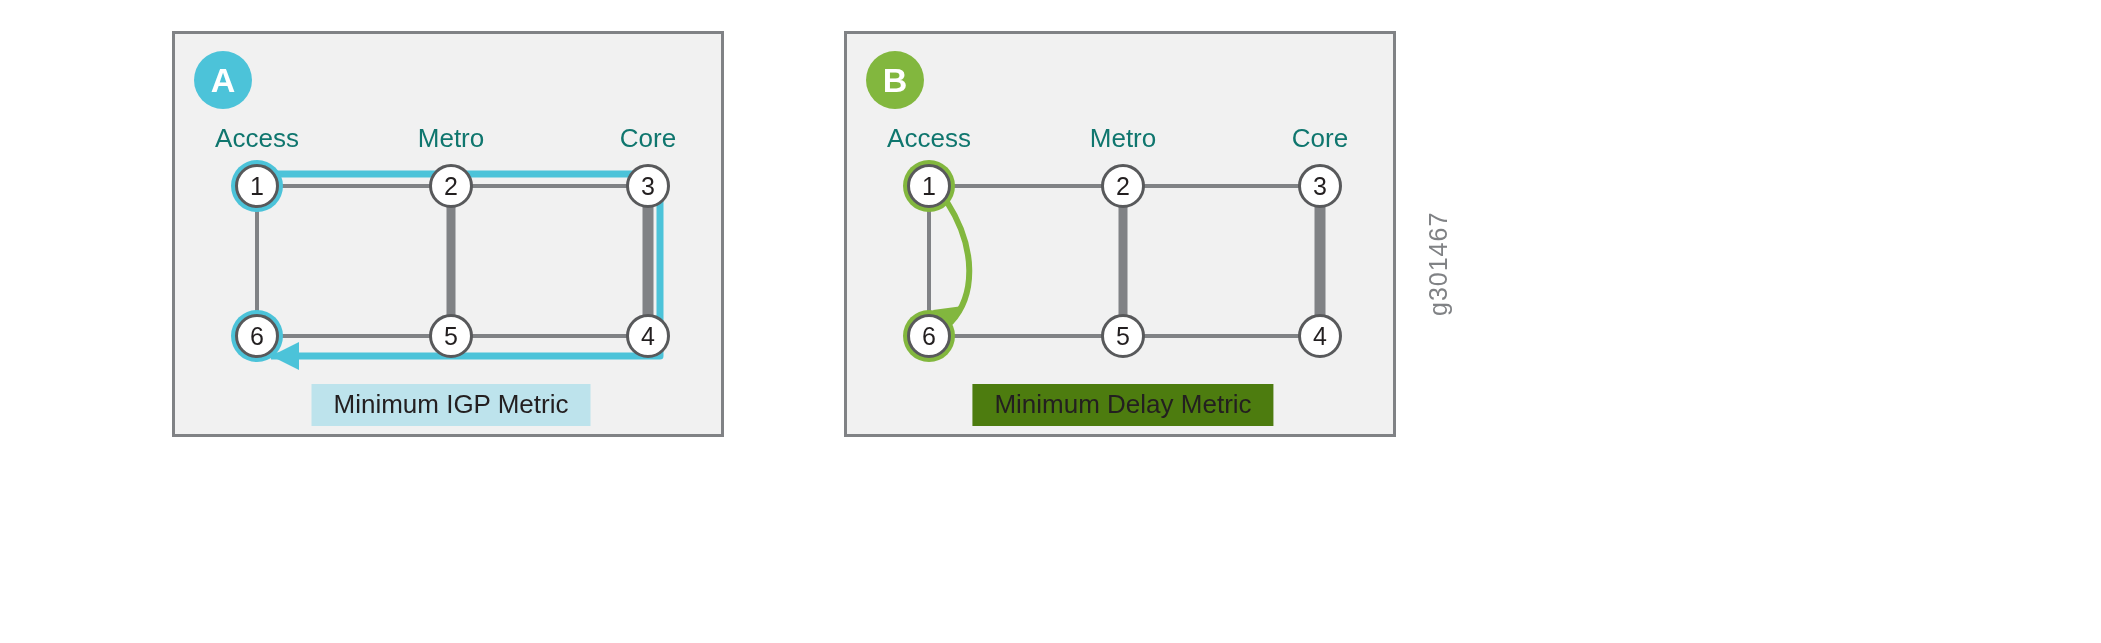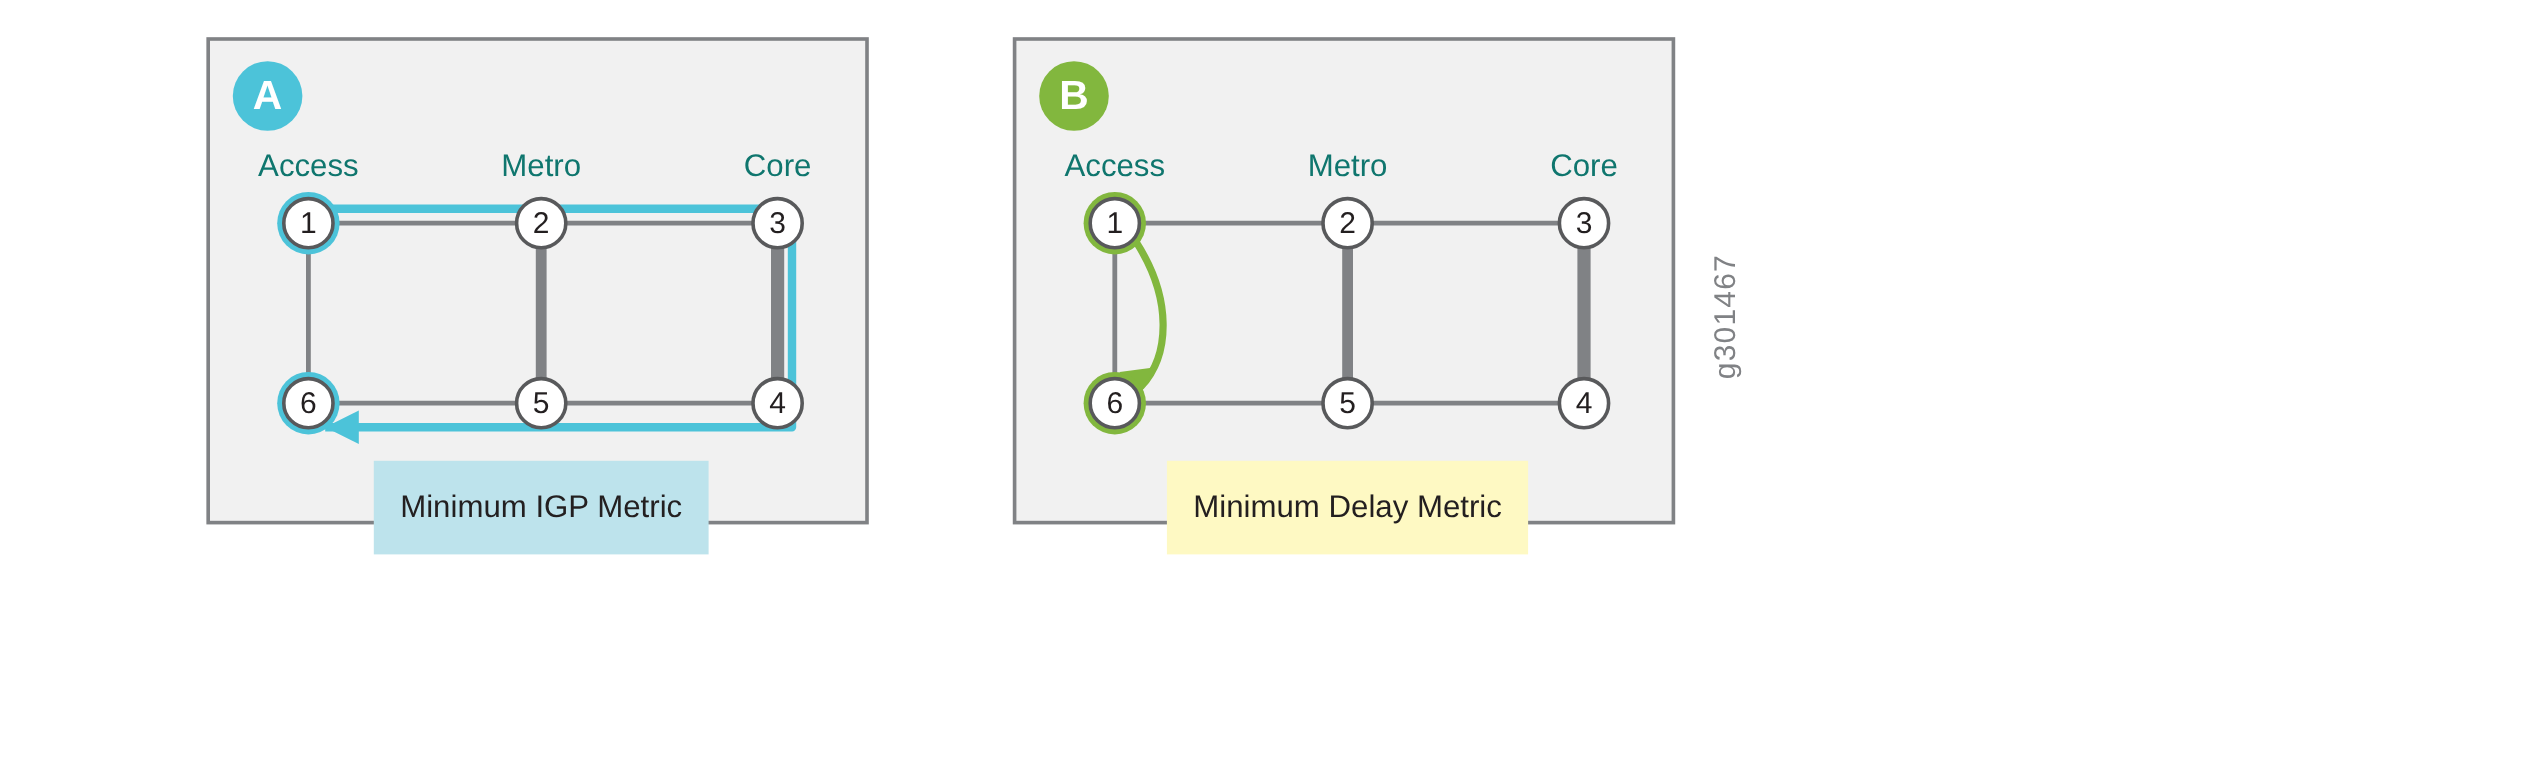--- a/index.html
+++ b/index.html
@@ -47,27 +47,27 @@
     box-sizing:border-box;
     display:flex;align-items:center;justify-content:center;
     font-size:25px;color:#231f20;line-height:1;
   }
   .node.hl-cyan .node-circle{box-shadow:0 0 0 4px #4cc3d9;}
   .node.hl-green .node-circle{box-shadow:0 0 0 4px #82b73e;}
 
   .legend{
     position:absolute;
     transform:translateX(-50%);
-    padding:24px 22px;
+    padding:6px 22px;
     font-size:26px;color:#231f20;
     white-space:nowrap;
     line-height:1.15;
   }
   .legend-a{background:#bde3ec;}
-  .legend-b{background:#fef9c3;}
+  .legend-b{background:#4d7c0f;}
 
   .watermark{
     position:absolute;
     left:1424px;top:316px;
     font-size:25px;color:#808285;
     transform:rotate(-90deg);
     transform-origin:left top;
     white-space:nowrap;
     letter-spacing:1px;
   }

